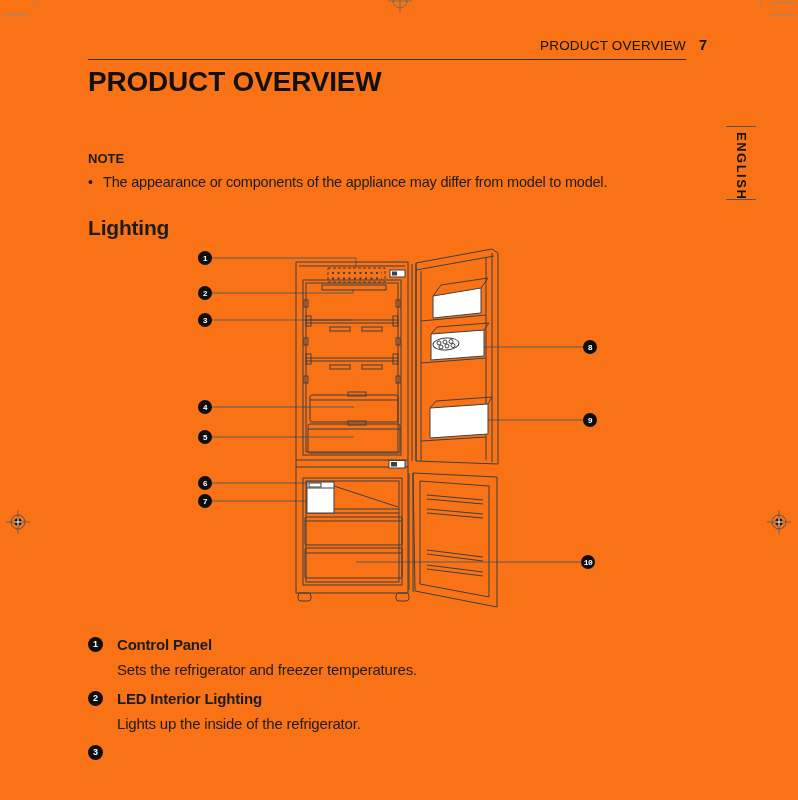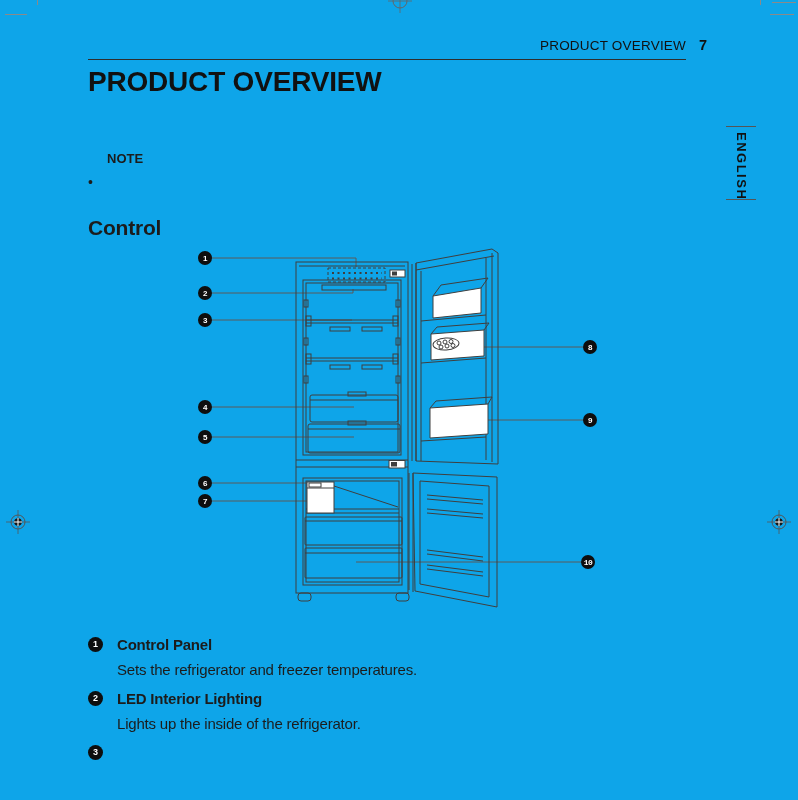--- a/index.html
+++ b/index.html
@@ -1,34 +1,34 @@
 <!DOCTYPE html>
 <html><head>
 <meta charset="utf-8">
 <style>
   html,body { margin:0; padding:0; background:#ffffff; }
   .page {
-    position:relative; width:798px; height:800px; background:#0ea5e9;
+    position:relative; width:798px; height:800px; background:#f97316;
     overflow:hidden; font-family:"Liberation Sans", sans-serif; color:#1c1c1c;
   }
   
   .mark { position:absolute; }
   .hline { border-top:1px solid #8a8a8a; height:0; }
   .vline { border-left:1px solid #8a8a8a; width:0; }
   
   .running-header {
     position:absolute; top:38px; left:88px; width:598px;
     text-align:right; font-size:13.5px; letter-spacing:0.2px; color:#111;
   }
   .header-rule { position:absolute; top:59px; left:88px; width:598px; border-top:1.5px solid #2e2e2e; }
   .page-number { position:absolute; top:37px; left:699px; font-size:14.5px; font-weight:bold; color:#111; }
   
   .page-title { position:absolute; top:66px; left:88px; font-size:28px; font-weight:bold; letter-spacing:-0.2px; color:#111; }
   .intro { position:absolute; top:98px; left:88px; width:665px; font-size:14.5px; line-height:21px; letter-spacing:-0.3px; }
-  .note-heading { position:absolute; top:151px; left:88px; font-size:13px; font-weight:bold;margin-left:19px; }
+  .note-heading { position:absolute; top:151px; left:88px; font-size:13px; font-weight:bold; }
   .note-item { position:absolute; top:174px; left:88px; width:640px; font-size:14.5px; letter-spacing:-0.2px; display:flex; }
   .note-item .bullet { width:15px; flex:none; font-size:14px; }
   .section-heading { position:absolute; top:216px; left:88px; font-size:21px; font-weight:bold; letter-spacing:-0.2px; }
   
   .lang-tab { position:absolute; top:126px; left:722px; width:38px; text-align:center; }
   .lang-rule { width:30px; margin:0 auto; border-top:1px solid #555; }
   .lang-text {
     writing-mode:vertical-rl; text-orientation:mixed; margin:5px auto;
     font-size:13px; font-weight:bold; letter-spacing:1.5px; height:62px; color:#111;
   }
@@ -93,22 +93,23 @@
   <div class="lang-tab">
     <div class="lang-rule"></div>
     <div class="lang-text">ENGLISH</div>
     <div class="lang-rule"></div>
   </div>
 
   <div class="page-title">PRODUCT OVERVIEW</div>
   <div class="note-heading">NOTE</div>
   <div class="note-item">
     <span class="bullet">•</span>
-  </div>
-  <div class="section-heading">Control</div>
+    <span>The appearance or components of the appliance may differ from model to model.</span>
+  </div>
+  <div class="section-heading">Lighting</div>
 
   <div class="diagram">
     <svg width="798" height="385" viewBox="0 0 798 385" stroke="#3f3f3f" fill="none" stroke-width="1">
 
       <g stroke="#5a5a5a">
         <path d="M212,13 H356 V22"></path>
         <path d="M212,48 H353 V44"></path>
         <path d="M212,75 H352"></path>
         <path d="M212,162 H354"></path>
         <path d="M212,192 H354"></path>

